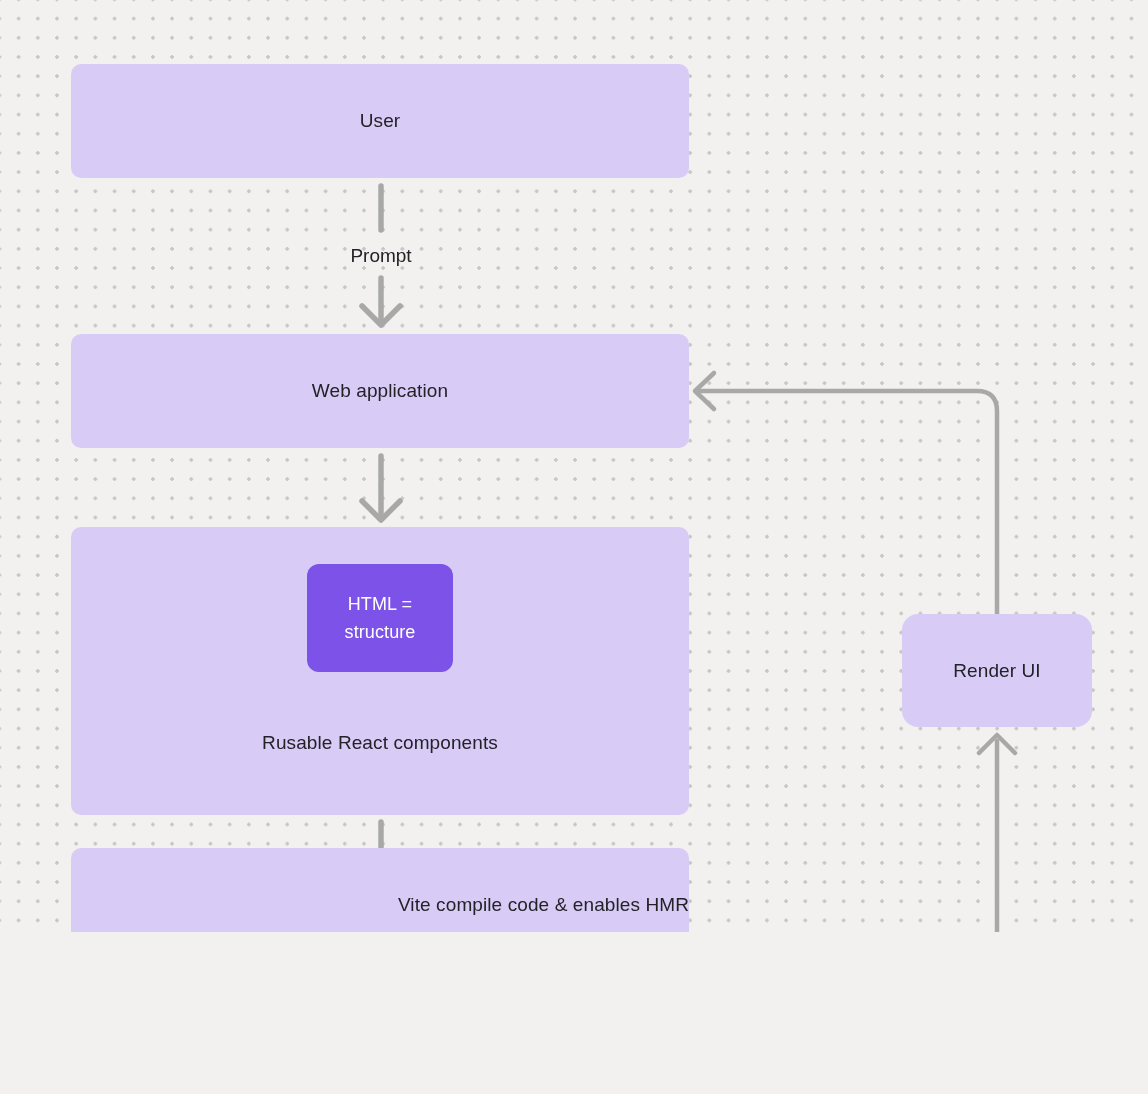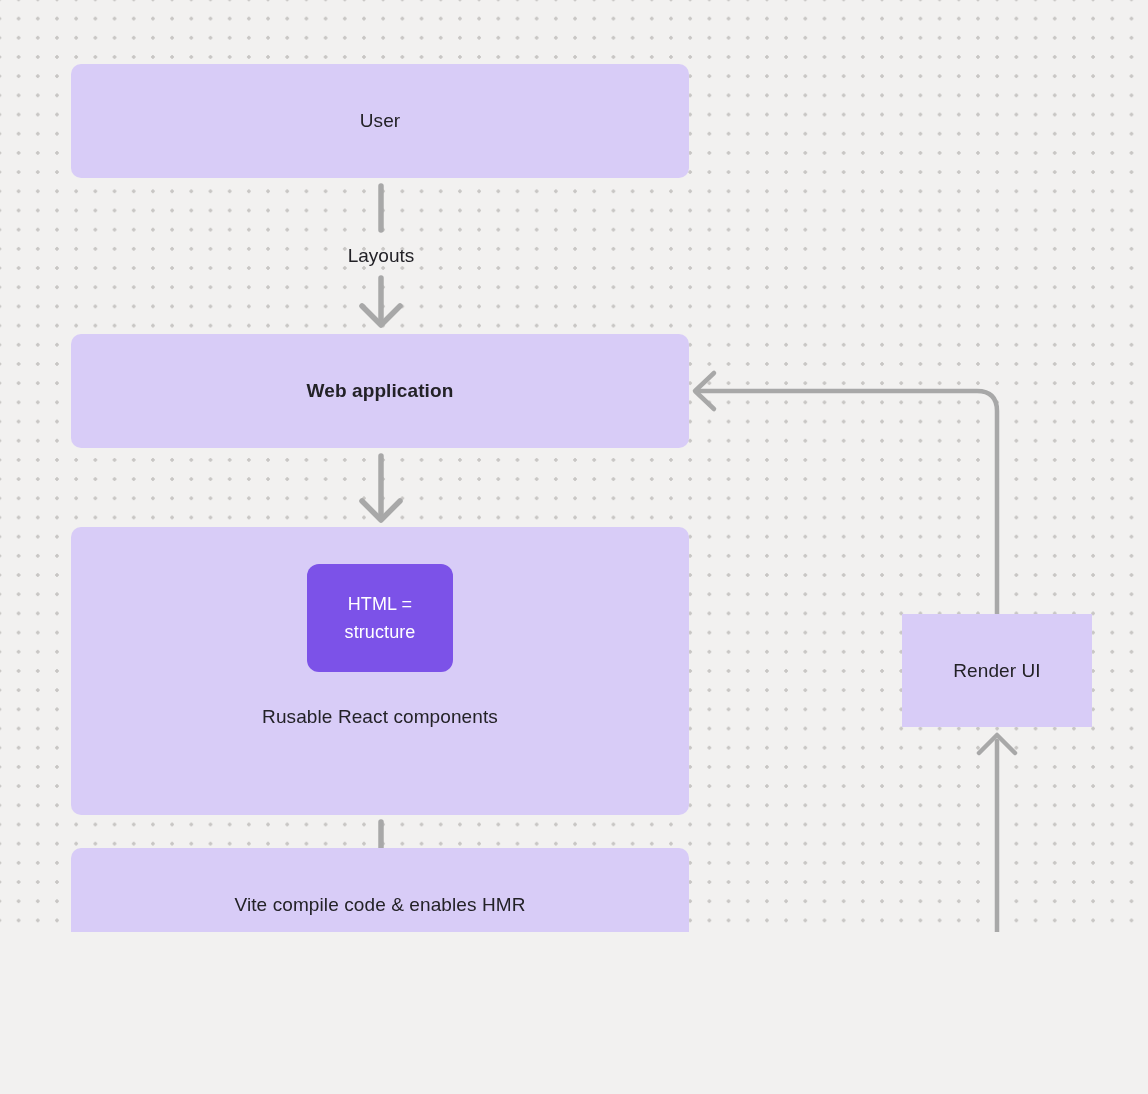--- a/index.html
+++ b/index.html
@@ -43,23 +43,23 @@
     border-radius: 10px;
     display: flex;
     align-items: center;
     justify-content: center;
     color: var(--node-text);
     font-size: 19px;
     font-weight: 500;
     letter-spacing: 0.1px;
   }
   .node-user { left: 71px; top: 64px; width: 618px; height: 114px; }
-  .node-web  { left: 71px; top: 334px; width: 618px; height: 114px; font-weight: bold; }
-  .node-vite { left: 71px; top: 848px; width: 618px; height: 113px; }
-  .node-render { left: 902px; top: 614px; width: 190px; height: 113px; border-radius: 0; }
+  .node-web  { left: 71px; top: 334px; width: 618px; height: 114px; }
+  .node-vite { left: 71px; top: 848px; width: 618px; height: 113px; justify-content: flex-end; }
+  .node-render { left: 902px; top: 614px; width: 190px; height: 113px; border-radius: 16px; }
   .node-group {
     left: 71px; top: 527px; width: 618px; height: 288px;
     flex-direction: column;
     justify-content: flex-start;
     padding-top: 37px;
   }
   .chip-row {
     display: flex;
     gap: 25px;
     justify-content: center;
@@ -74,21 +74,21 @@
     display: flex;
     align-items: center;
     justify-content: center;
     text-align: center;
     white-space: pre-line;
     font-size: 18px;
     line-height: 28px;
     font-weight: 500;
   }
   .group-label {
-    margin-top: 34px;
+    margin-top: 60px;
     font-size: 19px;
     font-weight: 500;
     color: var(--node-text);
   }
   .edge-label {
     position: absolute;
     left: 381px;
     top: 245px;
     transform: translateX(-50%);
     font-size: 19px;
@@ -125,21 +125,21 @@
     <g>
       <path class="conn" d="M997,614 V411 Q997,391 977,391 H699"></path>
       <path class="conn" d="M714,373 L695,391 L714,409"></path>
     </g>
   </svg>
 
   <div class="node node-user">
     <span>User</span>
   </div>
 
-  <div class="edge-label">Layouts</div>
+  <div class="edge-label">Prompt</div>
 
   <div class="node node-web">
     <span>Web application</span>
   </div>
 
   <div class="node node-group">
     <div class="chip-row">
       <div class="chip">
         <span>HTML =
 structure</span>

